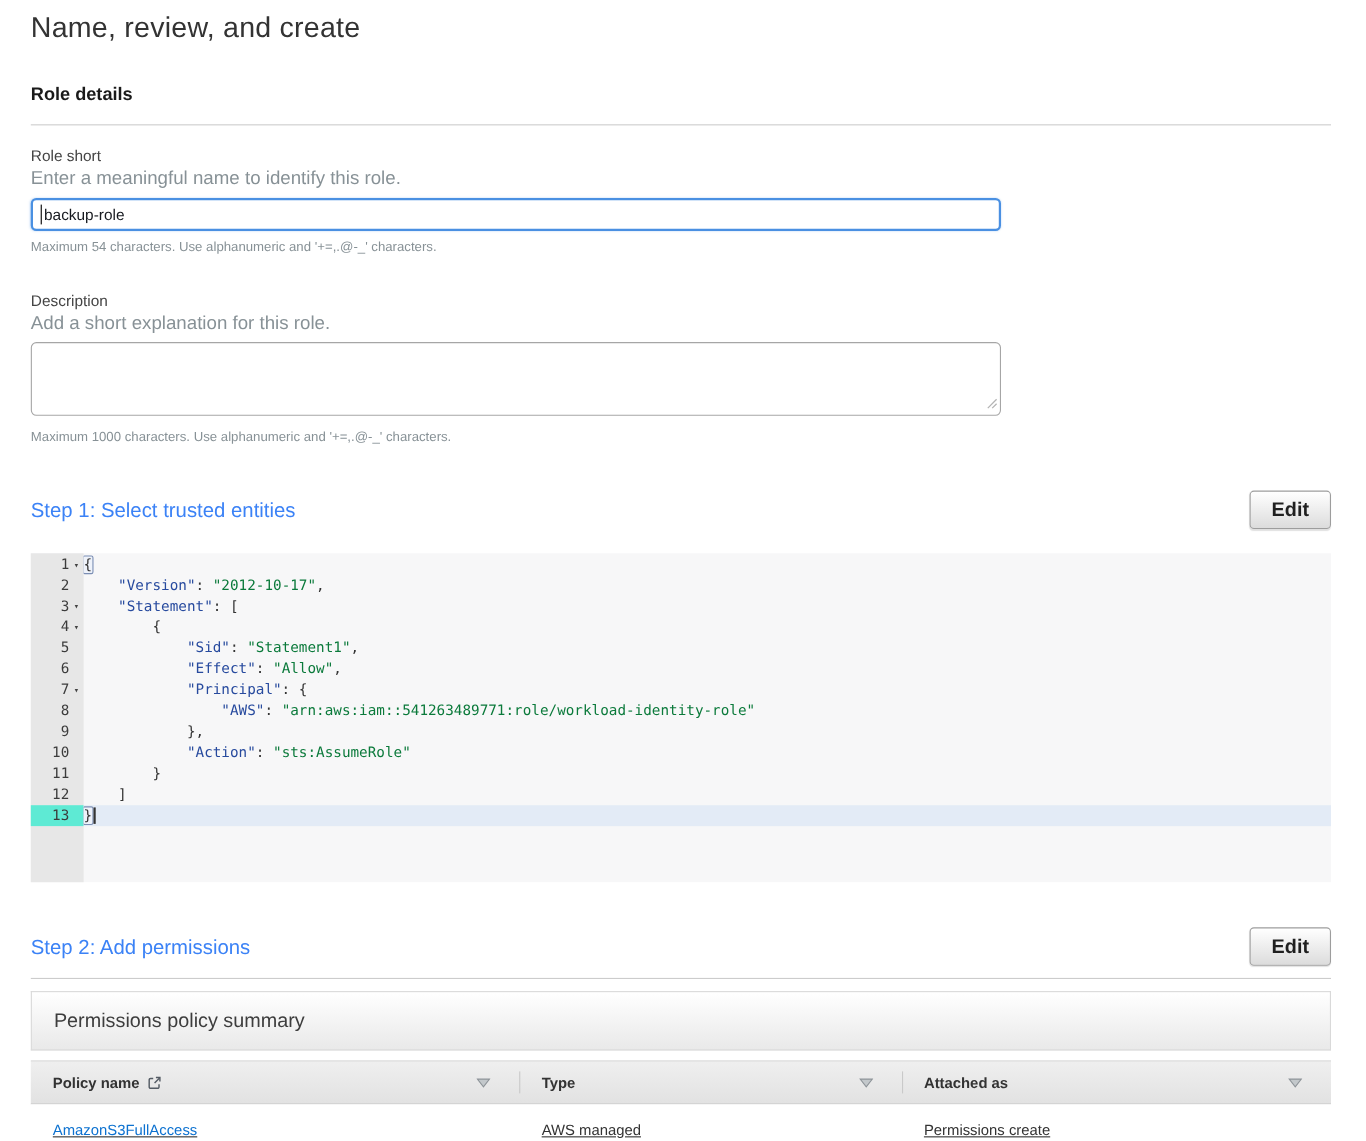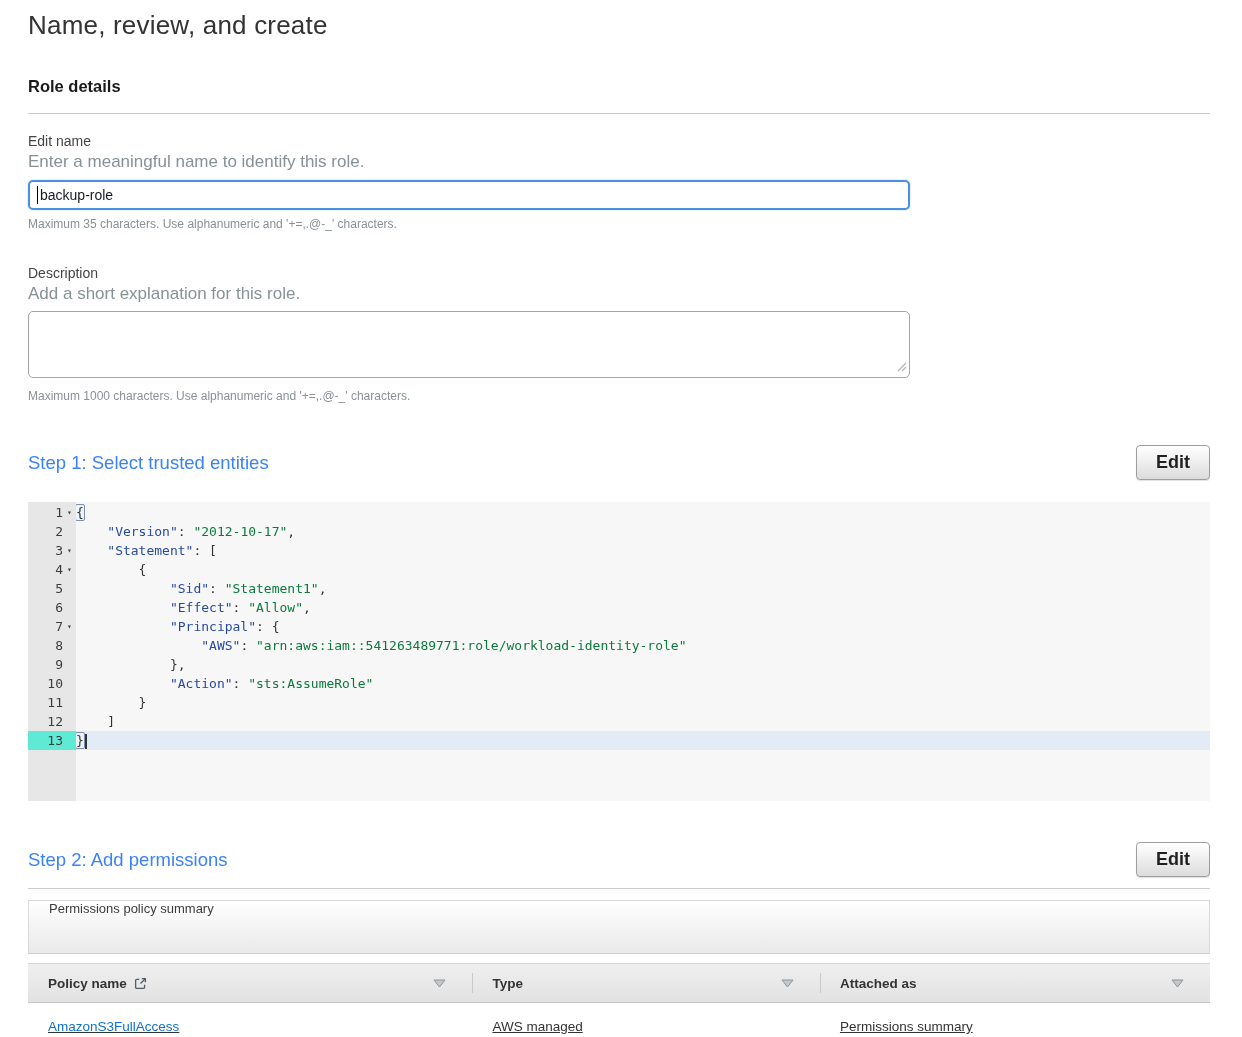--- a/index.html
+++ b/index.html
@@ -60,24 +60,24 @@
   .code{flex:1;padding-top:1px;overflow:hidden;cursor:text;}
   .cline{height:19px;line-height:19px;white-space:pre;color:#333;}
   .cline.on{background:var(--active-line);}
   .t-k{color:var(--tok-key);}
   .t-s{color:var(--tok-str);}
   .t-p{color:#333;}
   .match{border:1px solid #7c8fb4;border-radius:2px;background:#eef2fa;margin:0 -1px;padding:0;}
   .ecursor{display:inline-block;width:2px;height:15px;background:#333;vertical-align:middle;margin-left:1px;}
   
   .panel-header{
-    margin-top:11px;height:54px;display:flex;
+    margin-top:11px;height:54px;display:flex;align-items:center;
     padding-left:20px;border:1px solid #d9d9d9;border-bottom-color:#cfcfcf;
     background:linear-gradient(#ffffff,#e9e9e9);
-    font-size:13px;color:#3d3d3d;
+    font-size:18px;color:#3d3d3d;
   }
   .perm-table{margin-top:9px;width:1182px;font-size:13.5px;}
   .thead{
     display:flex;height:40px;align-items:center;
     background:linear-gradient(#efefef,#e2e2e2);
     border-top:1px solid #d4d4d4;border-bottom:1px solid #c6c6c6;
   }
   .th{display:flex;align-items:center;height:100%;padding-left:20px;position:relative;font-weight:700;color:#333;cursor:pointer;}
   .th + .th::before{content:'';position:absolute;left:0;top:9px;bottom:9px;width:1px;background:#c9c9c9;}
   .th .ext{margin-left:7px;display:inline-flex;}
@@ -93,27 +93,27 @@
 <body>
 
 <div class="page">
 
   <h1 class="page-title">Name, review, and create</h1>
 
   <h2 class="section-heading">Role details</h2>
   <hr class="divider">
 
   <div>
-    <div class="field-label">Edit name</div>
+    <div class="field-label">Role short</div>
     <div class="field-help">Enter a meaningful name to identify this role.</div>
     <div class="input-wrap">
       <input class="text-input" type="text" value="backup-role" style="">
       <div class="caret"></div>
     </div>
-    <div class="field-constraint">Maximum 35 characters. Use alphanumeric and '+=,.@-_' characters.</div>
+    <div class="field-constraint">Maximum 54 characters. Use alphanumeric and '+=,.@-_' characters.</div>
   </div>
 
   <div style="margin-top:34px">
     <div class="field-label">Description</div>
     <div class="field-help">Add a short explanation for this role.</div>
     <div class="textarea-wrap">
       <textarea class="desc-input" style=""></textarea>
       <span class="resize-grip">
         <svg width="10" height="10" viewBox="0 0 10 10">
             <path d="M9 1L1 9M9 5L5 9" stroke="#b5b5b5" stroke-width="1.2" fill="none"></path>
@@ -242,17 +242,17 @@
               <path d="M1 1h11L6.5 8z" fill="#c3c8cb" stroke="#8e9499" stroke-width="1"></path>
             </svg>
         </span>
       </div>
     </div>
     <div class="trow">
       <div class="td col-1">
         <a class="policy-link">AmazonS3FullAccess</a>
       </div>
       <div class="td col-2">AWS managed</div>
-      <div class="td col-3">Permissions summary</div>
+      <div class="td col-3">Permissions create</div>
     </div>
   </div>
 
 </div>
 
 </body></html>

